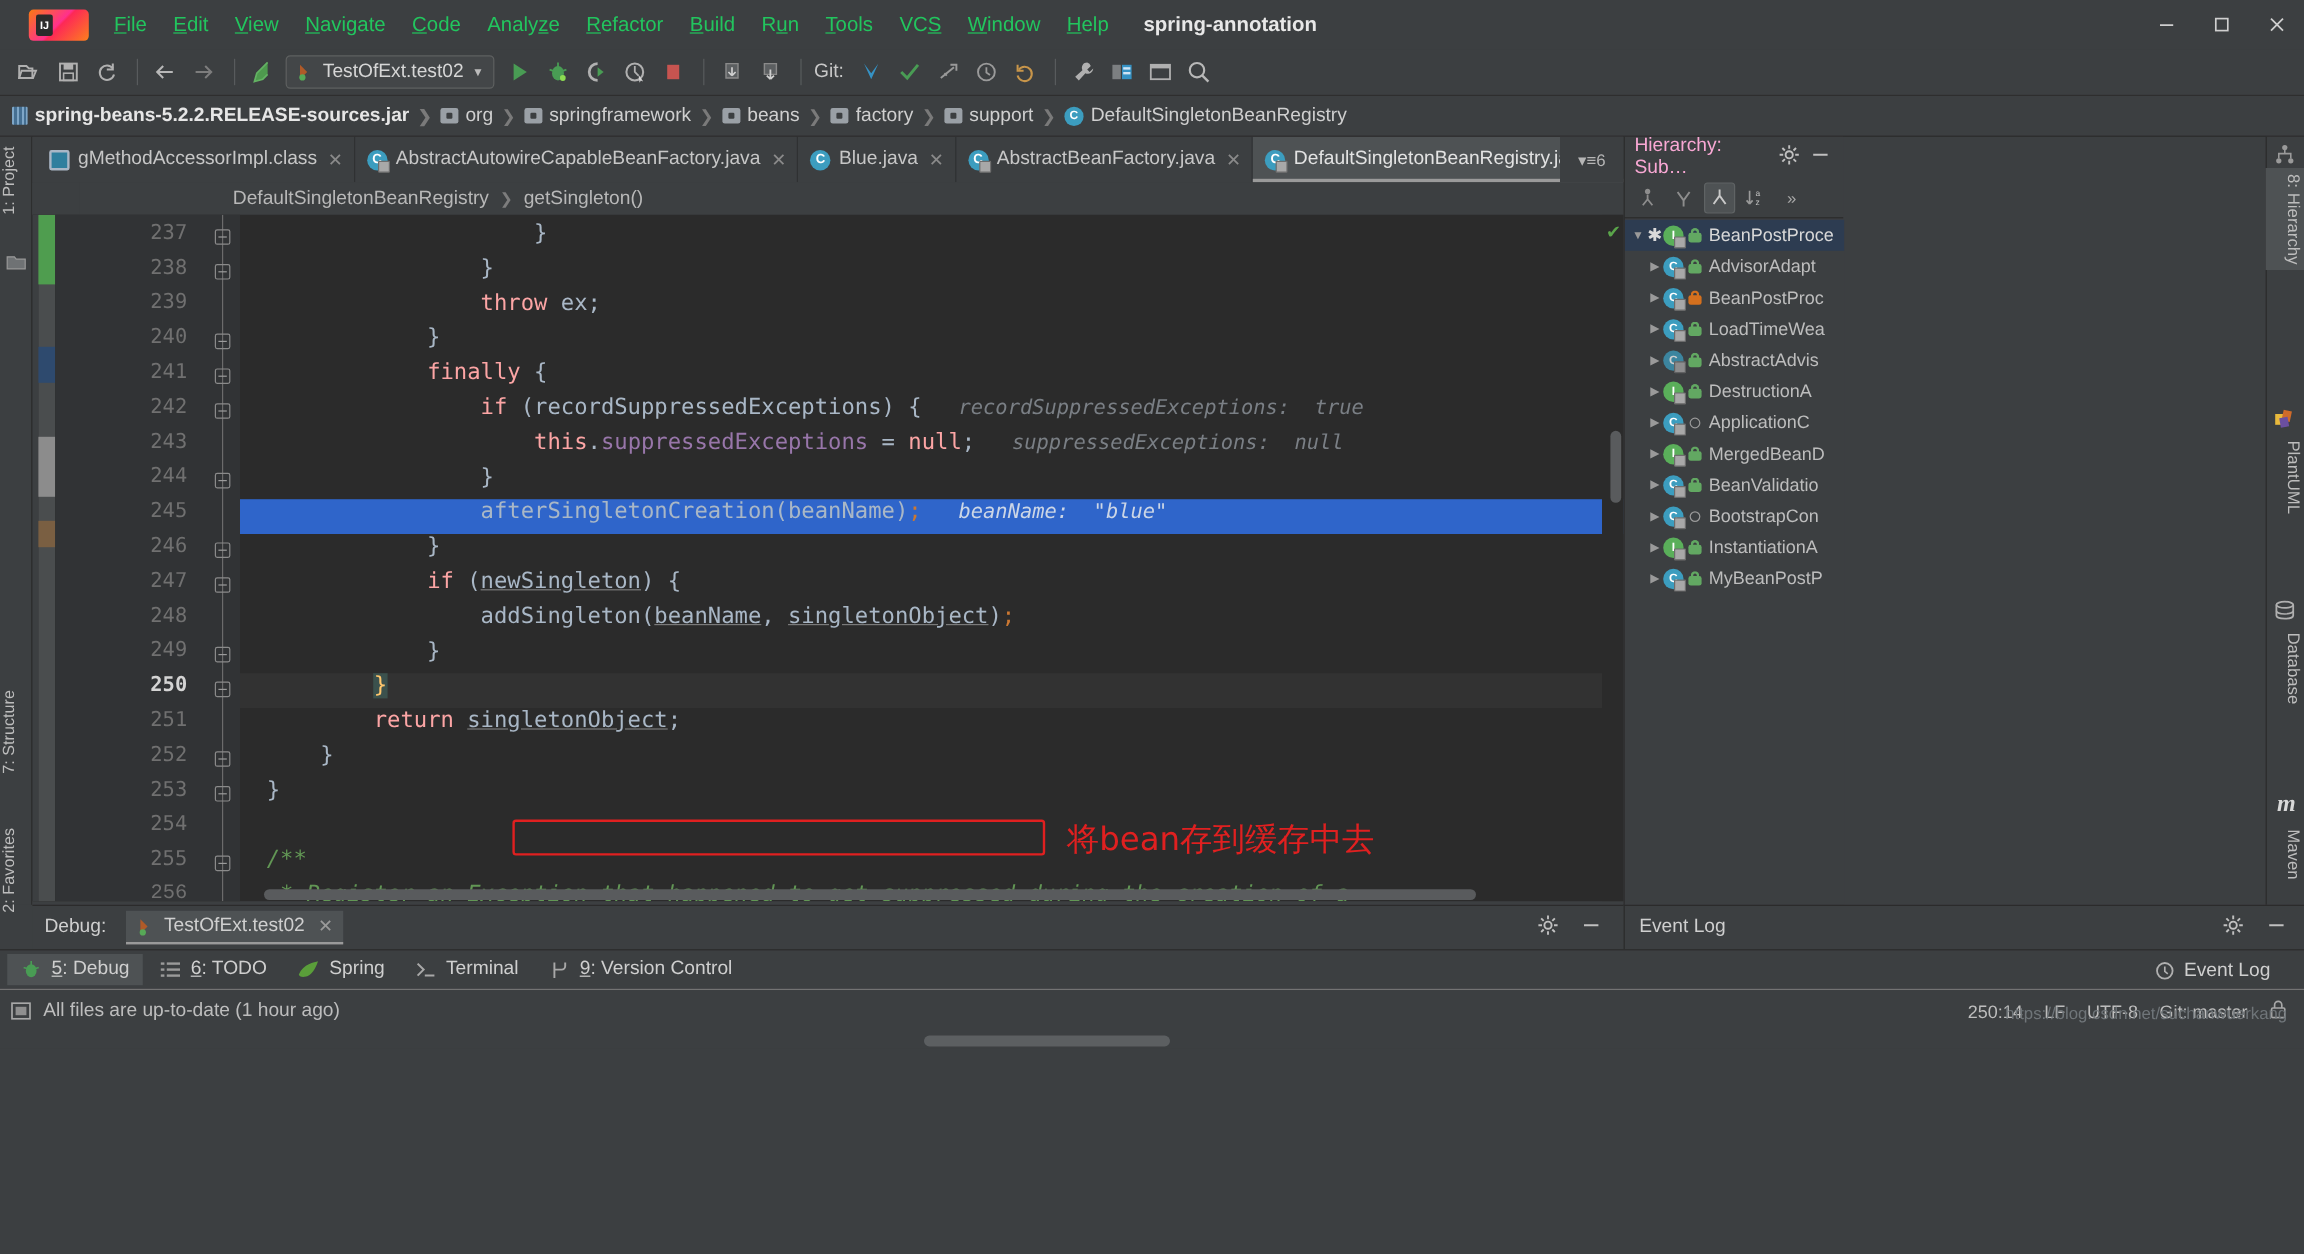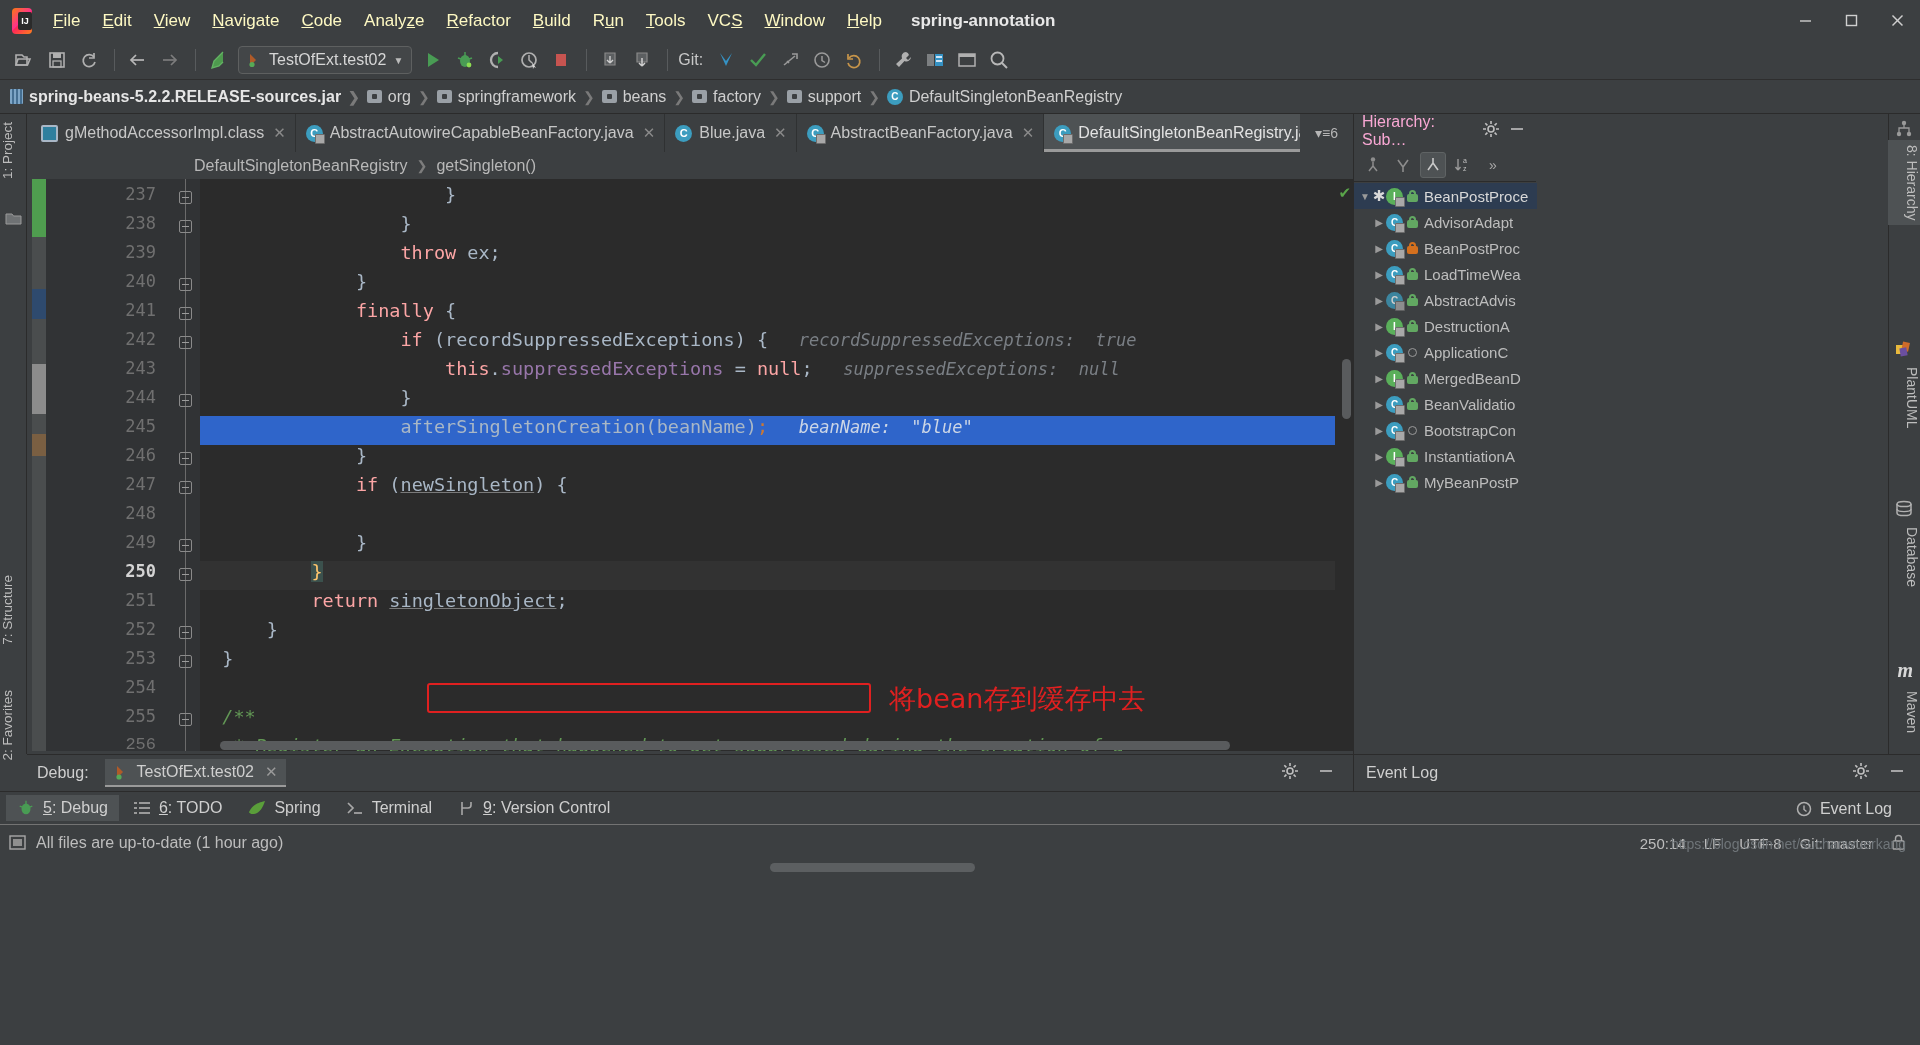--- a/index.html
+++ b/index.html
@@ -9,28 +9,28 @@
     font-family:"Liberation Sans", sans-serif;
     -webkit-font-smoothing:antialiased;
   }
   .app { position:relative; width:1920px; height:1045px; background:#3c3f41; color:#bbbbbb; }
 
   
   .titlebar {
     position:absolute; left:0; top:0; width:1920px; height:41px;
     background:#3c3f41; display:flex; align-items:center;
   }
-  .ij-logo { width:20px; height:26px; margin-left:12px; margin-right:10px; position:relative; flex:none; }
+  .ij-logo { width:50px; height:26px; margin-left:24px; margin-right:10px; position:relative; flex:none; }
   .ij-logo .sq { position:absolute; inset:0; border-radius:4px;
     background:linear-gradient(135deg,#f97a12 0%,#ff318c 48%,#fe2857 52%,#fc801d 100%); }
   .ij-logo .inner { position:absolute; left:6px; top:4px; width:14px; height:18px; background:#2b2b2b; border-radius:2px;}
   .ij-logo .ij { position:absolute; left:6px; top:4px; width:14px; height:18px; color:#fff;
      font:bold 9px "Liberation Sans",sans-serif; display:flex; align-items:center; justify-content:center;}
   .menu { display:flex; align-items:center; height:41px; }
-  .menu-item { padding:4px 11px; font-size:17px; color:#fef9c3; cursor:default; white-space:nowrap;}
+  .menu-item { padding:4px 11px; font-size:17px; color:#22c55e; cursor:default; white-space:nowrap;}
   .menu-item u { text-decoration:underline; }
   .proj-name { margin-left:18px; font-size:17px; font-weight:bold; color:#e8e8e8; }
   .wbtns { position:absolute; right:0; top:0; height:41px; display:flex; align-items:center; }
   .wbtn { width:46px; height:41px; display:flex; align-items:center; justify-content:center; color:#cfcfcf; font-size:15px;}
 
   
   .toolbar {
     position:absolute; left:0; top:41px; width:1920px; height:39px;
     background:#3c3f41; display:flex; align-items:center; padding-left:10px;
     border-bottom:1px solid #2e2e2e;
@@ -599,20 +599,21 @@
         <div class="cl" style="top: 34px;"><span>                  }</span></div>
         <div class="cl" style="top: 63px;"><span>                  </span><span class="kw">throw</span><span> ex;</span></div>
         <div class="cl" style="top: 92px;"><span>              }</span></div>
         <div class="cl" style="top: 121px;"><span>              </span><span class="kw">finally</span><span> {</span></div>
         <div class="cl" style="top: 150px;"><span>                  </span><span class="kw">if</span><span> (recordSuppressedExceptions) {</span><span class="hint">   recordSuppressedExceptions:  true</span></div>
         <div class="cl" style="top: 179px;"><span>                      </span><span class="kw">this</span><span>.</span><span class="fld">suppressedExceptions</span><span> = </span><span class="kw">null</span><span>;</span><span class="hint">   suppressedExceptions:  null</span></div>
         <div class="cl" style="top: 208px;"><span>                  }</span></div>
         <div class="cl hl" style="top: 237px;"><span>                  afterSingletonCreation(beanName)</span><span class="sem">;</span><span class="hint hl">   beanName:  "blue"</span></div>
         <div class="cl" style="top: 266px;"><span>              }</span></div>
         <div class="cl" style="top: 295px;"><span>              </span><span class="kw">if</span><span> (</span><span class="und">newSingleton</span><span>) {</span></div>
+        <div class="cl" style="top: 324px;"><span>                  addSingleton(</span><span class="und">beanName</span><span>, </span><span class="und">singletonObject</span><span>)</span><span class="sem">;</span></div>
         <div class="cl" style="top: 353px;"><span>              }</span></div>
         <div class="cl caret" style="top: 382px;"><span>          </span><span class="brace-hl">}</span></div>
         <div class="cl" style="top: 411px;"><span>          </span><span class="kw">return</span><span> </span><span class="und">singletonObject</span><span>;</span></div>
         <div class="cl" style="top: 440px;"><span>      }</span></div>
         <div class="cl" style="top: 469px;"><span>  }</span></div>
         <div class="cl" style="top: 498px;"><span></span></div>
         <div class="cl" style="top: 527px;"><span class="cmt">  /**</span></div>
         <div class="cl" style="top: 556px;"><span class="cmt">   * Register an Exception that happened to get suppressed during the creation of a</span></div>
       </div>
 

